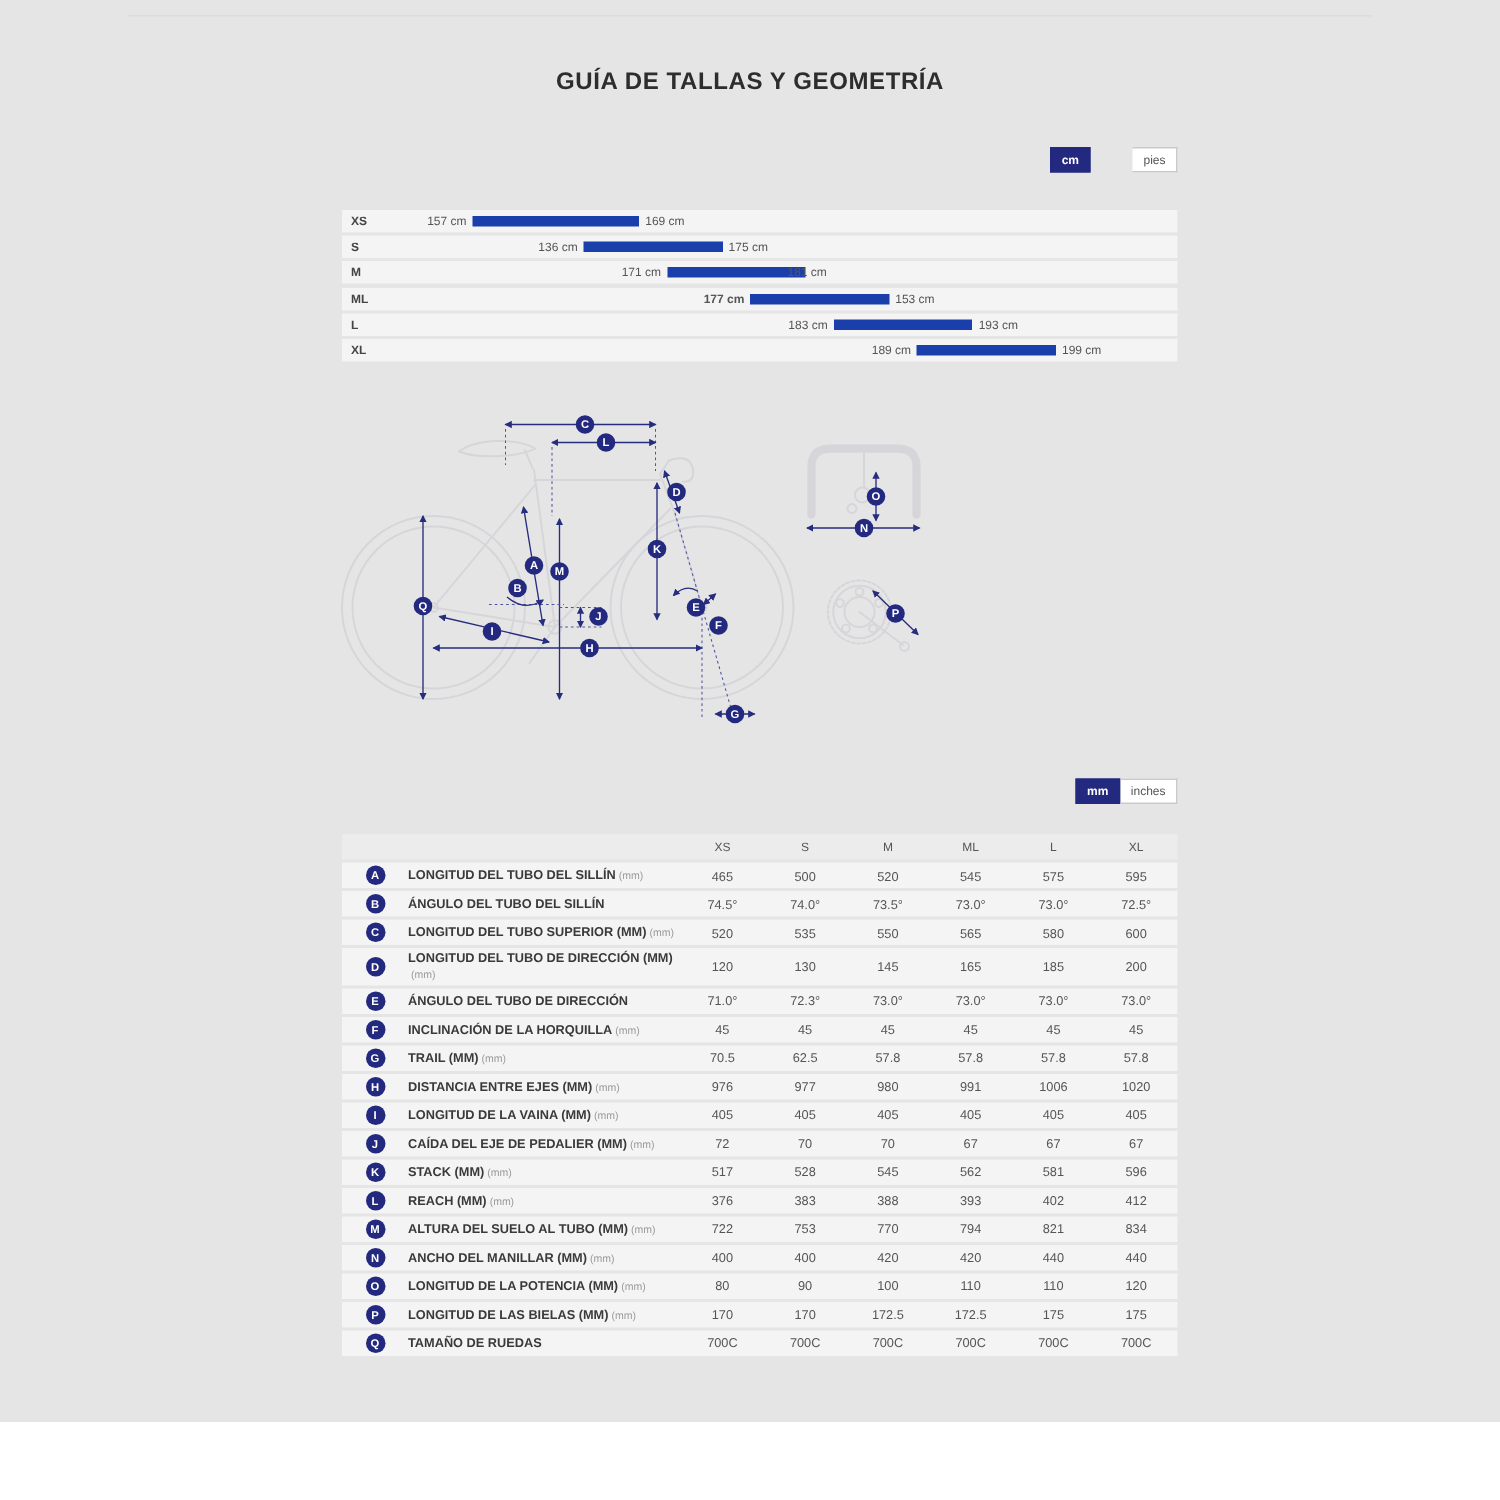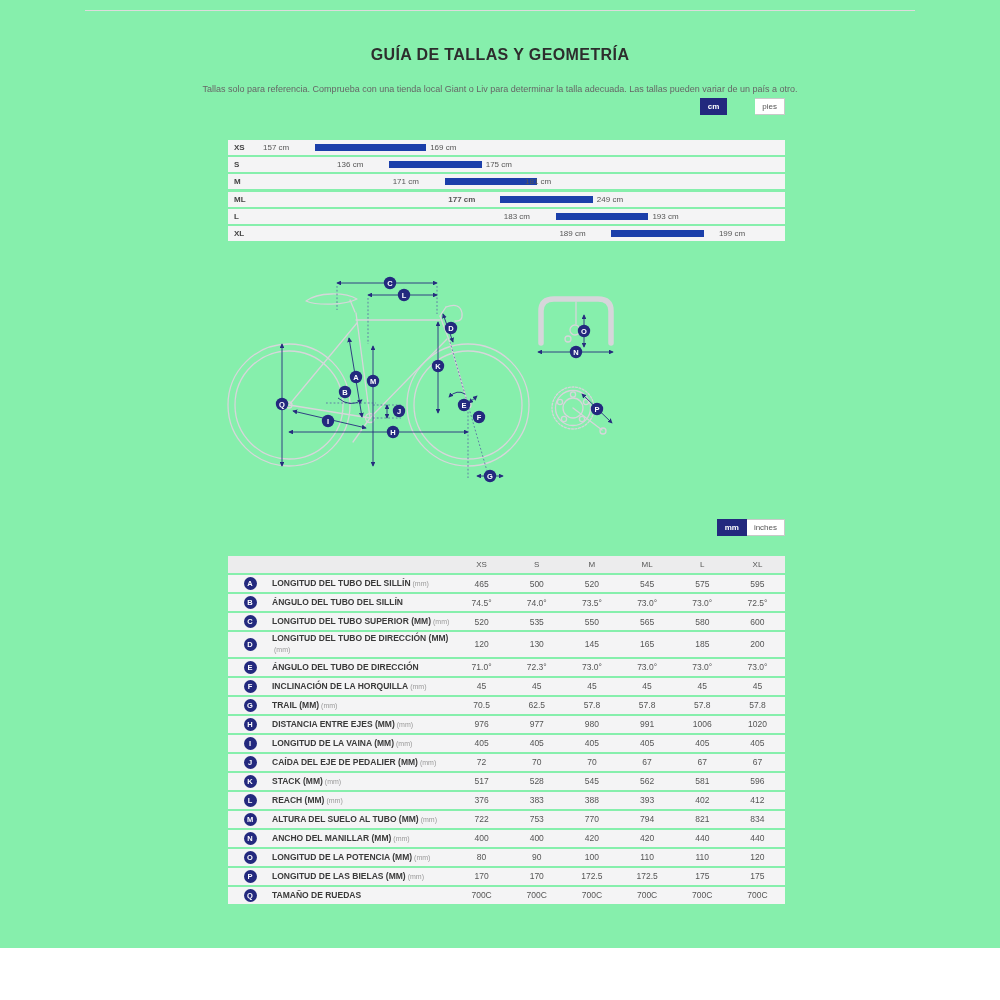--- a/index.html
+++ b/index.html
@@ -1,17 +1,17 @@
 <!DOCTYPE html>
 <html><head>
 <meta charset="utf-8">
 <style>
   * { margin:0; padding:0; box-sizing:border-box; }
   html,body { background:#fff; width:1000px; height:1000px; font-family:"Liberation Sans", sans-serif; }
-  #page { position:relative; width:1000px; height:948px; background:#86efac; overflow:hidden; }
+  #page { position:relative; width:1000px; height:948px; background:#e5e5e5; overflow:hidden; }
 
   .top-rule { position:absolute; left:85px; right:85px; top:10px; height:1px; background:#dcdcdc; }
 
   .page-title { position:absolute; top:46px; left:0; width:100%; text-align:center;
     font-size:16px; font-weight:bold; color:#2d2d2d; letter-spacing:.4px; }
   .page-subtitle { position:absolute; top:84px; left:0; width:100%; text-align:center;
     font-size:9px; color:#666; }
 
   .toggle { position:absolute; right:215px; display:flex; }
   .toggle-1 { top:98px;gap:28px; }
@@ -19,21 +19,21 @@
   .tbtn { display:inline-block; height:17px; line-height:16px; padding:0 7px; font-size:8px;
     color:#555; background:#fff; border:1px solid #c9c9c9; cursor:pointer; }
   .tbtn + .tbtn { border-left:none; }
   .tbtn.sel { background:#23297e; border-color:#23297e; color:#fff; font-weight:bold; }
 
   
   #size-chart { position:absolute; left:228px; top:140px; width:557px; }
   .size-row { position:relative; height:15px; margin-bottom:2.2px; background:#f4f4f5; }
   .size-label { position:absolute; left:6px; top:0; line-height:15px; font-size:8px; font-weight:bold; color:#444; }
   .size-bar { position:absolute; top:4px; height:7px; background:#1b3faa; }
-  .bar-min { position:absolute; top:0; width:48px; line-height:15px; font-size:8px; color:#555; }
+  .bar-min { position:absolute; top:0; width:48px; text-align:right; line-height:15px; font-size:8px; color:#555; }
   .bar-max { position:absolute; top:0; width:48px; text-align:left; line-height:15px; font-size:8px; color:#555; }
 
   
   #diagram { position:absolute; left:210px; top:262px; }
   #diagram path, #diagram line, #diagram circle { vector-effect:non-scaling-stroke; }
   .bike { stroke:#d6d6da; stroke-width:1.3; fill:none; stroke-linecap:round; stroke-linejoin:round; }
   .bike-thick { stroke:#d6d6da; stroke-width:5.5; fill:none; stroke-linecap:round; stroke-linejoin:round; }
   .dim { stroke:#262c7e; stroke-width:.9; fill:none; }
   .dot { stroke:#4d53a0; stroke-width:.7; fill:none; stroke-dasharray:1.8 2; }
   .badge-circle { fill:#23297e; }
@@ -52,21 +52,20 @@
   .geo-suffix { font-size:7px; font-weight:normal; color:#999; margin-left:2px; }
   .geo-val { flex:1; text-align:center; font-size:8.5px; color:#555; }
 </style>
 </head>
 <body>
 
 <div id="page">
   <div class="top-rule"></div>
 
   <div class="page-title">GUÍA DE TALLAS Y GEOMETRÍA</div>
-  <div class="page-subtitle">Tallas solo para referencia. Comprueba con una tienda local Giant o Liv para determinar la talla adecuada. Las tallas pueden variar de un país a otro.</div>
 
   <div class="toggle toggle-1" id="height-toggle">
       <span class="tbtn sel">cm</span>
       <span class="tbtn">pies</span>
     </div>
 
   <div id="size-chart">
       <div class="size-row">
         <span class="size-label">XS</span>
         <div class="size-bar" style="left: 87px; width: 111.143px;"></div>
@@ -82,33 +81,33 @@
       <div class="size-row">
         <span class="size-label">M</span>
         <div class="size-bar" style="left: 216.667px; width: 92.619px;"></div>
         <span class="bar-min" style="left: 164.667px;">171 cm</span>
         <span class="bar-max" style="left: 297px;">181 cm</span>
       </div>
       <div class="size-row">
         <span class="size-label">ML</span>
         <div class="size-bar" style="left: 272.238px; width: 92.619px;"></div>
         <span class="bar-min" style="left: 220.238px; font-weight: bold;">177 cm</span>
-        <span class="bar-max" style="left: 368.857px;">249 cm</span>
+        <span class="bar-max" style="left: 368.857px;">153 cm</span>
       </div>
       <div class="size-row">
         <span class="size-label">L</span>
         <div class="size-bar" style="left: 327.81px; width: 92.619px;"></div>
         <span class="bar-min" style="left: 275.81px;">183 cm</span>
         <span class="bar-max" style="left: 424.429px;">193 cm</span>
       </div>
       <div class="size-row">
         <span class="size-label">XL</span>
         <div class="size-bar" style="left: 383.381px; width: 92.619px;"></div>
         <span class="bar-min" style="left: 331.381px;">189 cm</span>
-        <span class="bar-max" style="left: 480px; text-align: center;">199 cm</span>
+        <span class="bar-max" style="left: 480px;">199 cm</span>
       </div>
     </div>
 
   <svg id="diagram" width="580" height="255" viewBox="210 262 580 255">
     <defs>
       <marker id="ah" viewBox="0 0 10 10" refX="8.5" refY="5" markerWidth="5.5" markerHeight="5.5" orient="auto-start-reverse">
         <path d="M0,0 L10,5 L0,10 z" fill="#262c7e"></path>
       </marker>
     </defs>
 

